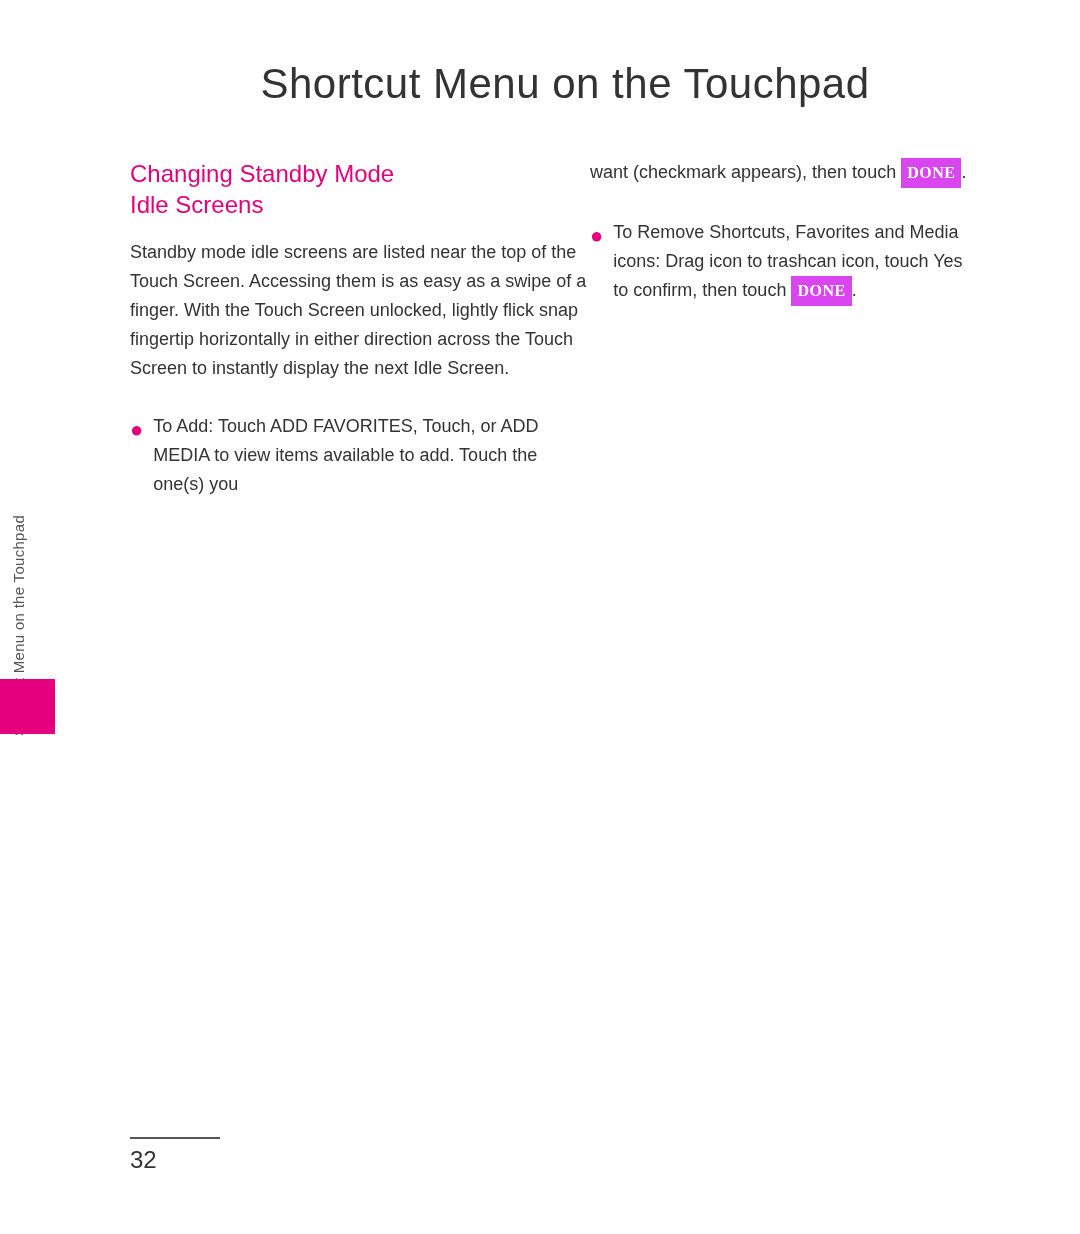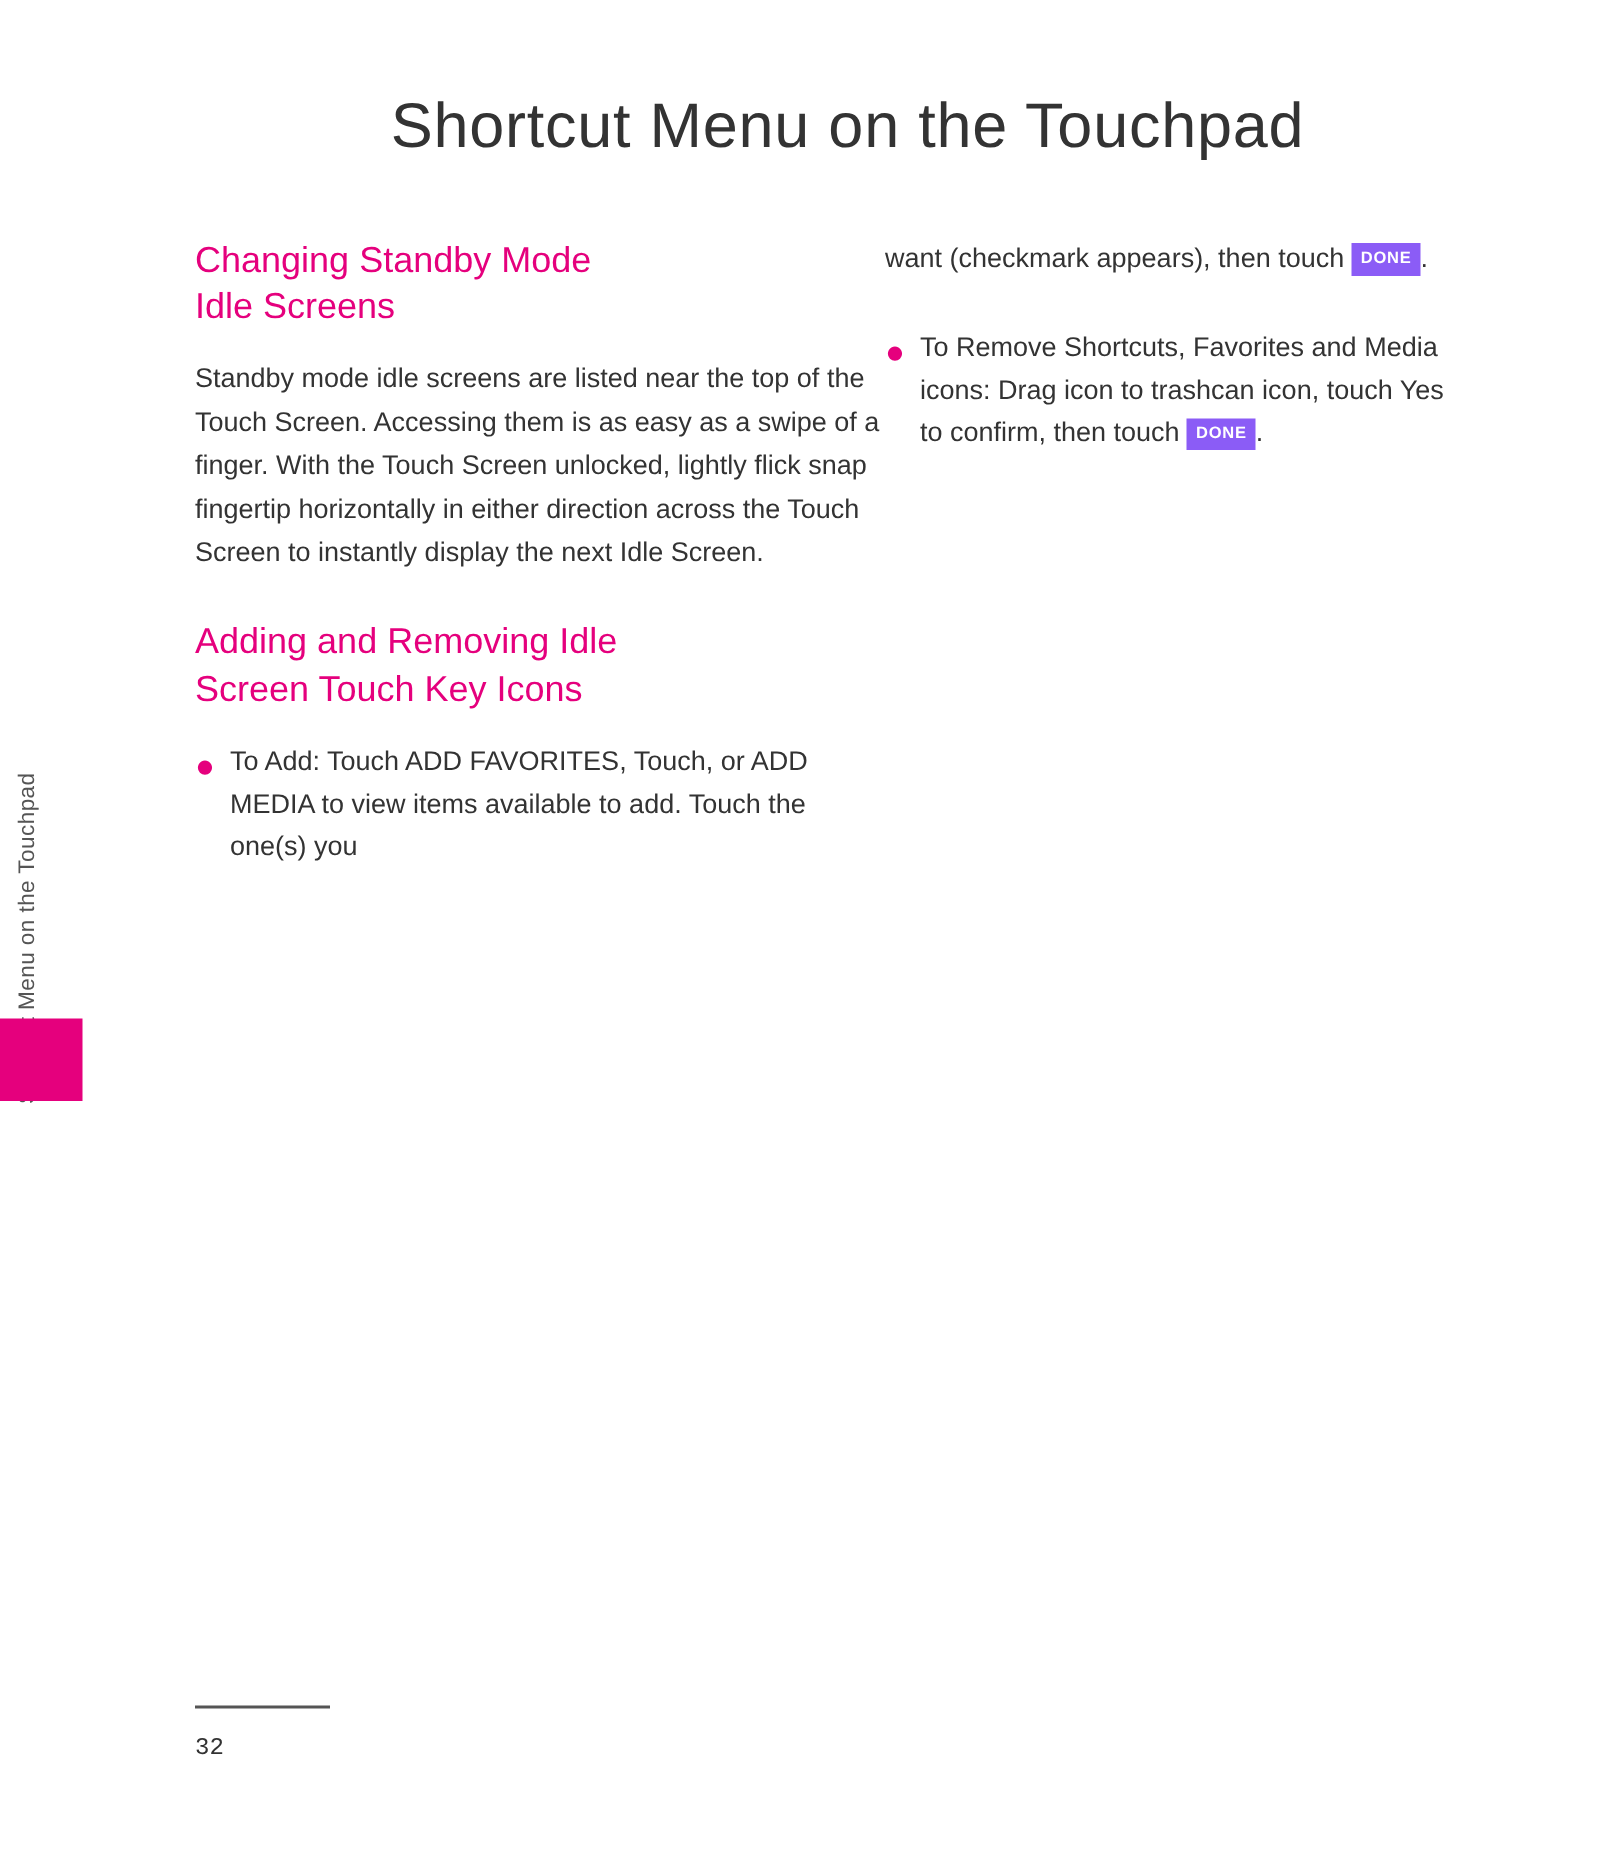--- a/index.html
+++ b/index.html
@@ -81,27 +81,27 @@
     .bullet-dot {
       color: #e5007d;
       font-size: 22px;
       line-height: 1.5;
       flex-shrink: 0;
       margin-top: 1px;
     }
 
     .done-badge {
       display: inline-block;
-      background: #8b5cf6;
+      background: #d946ef;
       color: #ffffff;
-      font-size: 11px;
+      font-size: 16px;
       font-weight: 700;
       padding: 2px 6px;
       letter-spacing: 0.5px;
-      font-family: Liberation Sans, sans-serif;
+      font-family: Liberation Serif, serif;
       vertical-align: middle;
     }
 
     .bold-text {
       font-weight: 400;
     }
 
     .gear-icon-inline {
       display: inline-block;
       width: 22px;
@@ -141,23 +141,23 @@
       left: 130px;
       width: 90px;
       height: 2px;
       background: #555555;
     }
 
     .page-number {
       position: absolute;
       bottom: 60px;
       left: 130px;
-      font-size: 16px;
-      color: #333333;
-      font-family: Liberation Mono, monospace;
+      font-size: 24px;
+      color: #333333;
+      font-family: Liberation Sans, sans-serif;
     }
   </style>
 </head>
 <body>
 
 <div class="page-container">
 
   <div class="sidebar-label">Shortcut Menu on the Touchpad</div>
 
   <div class="pink-tab"></div>
@@ -165,21 +165,20 @@
   <h1 class="page-title">Shortcut Menu on the Touchpad</h1>
 
   <div class="content-layout">
 
     <div class="left-column">
 
       <h2 class="section-heading">Changing Standby Mode<br>Idle Screens</h2>
 
       <p class="body-text">Standby mode idle screens are listed near the top of the Touch Screen. Accessing them is as easy as a swipe of a finger. With the Touch Screen unlocked, lightly flick snap fingertip horizontally in either direction across the Touch Screen to instantly display the next Idle Screen.</p>
 
-      <h2 class="section-heading">Adding and Removing Idle<br>Screen Touch Key Icons</h2>
 
 
       <div class="bullet-item">
         <span class="bullet-dot">●</span>
         <span>
           To Add: Touch <span class="bold-text">ADD FAVORITES</span>, <span class="bold-text">Touch</span>, or <span class="bold-text">ADD MEDIA</span> to view items available to add. Touch the one(s) you
         </span>
       </div>
 
     </div>

